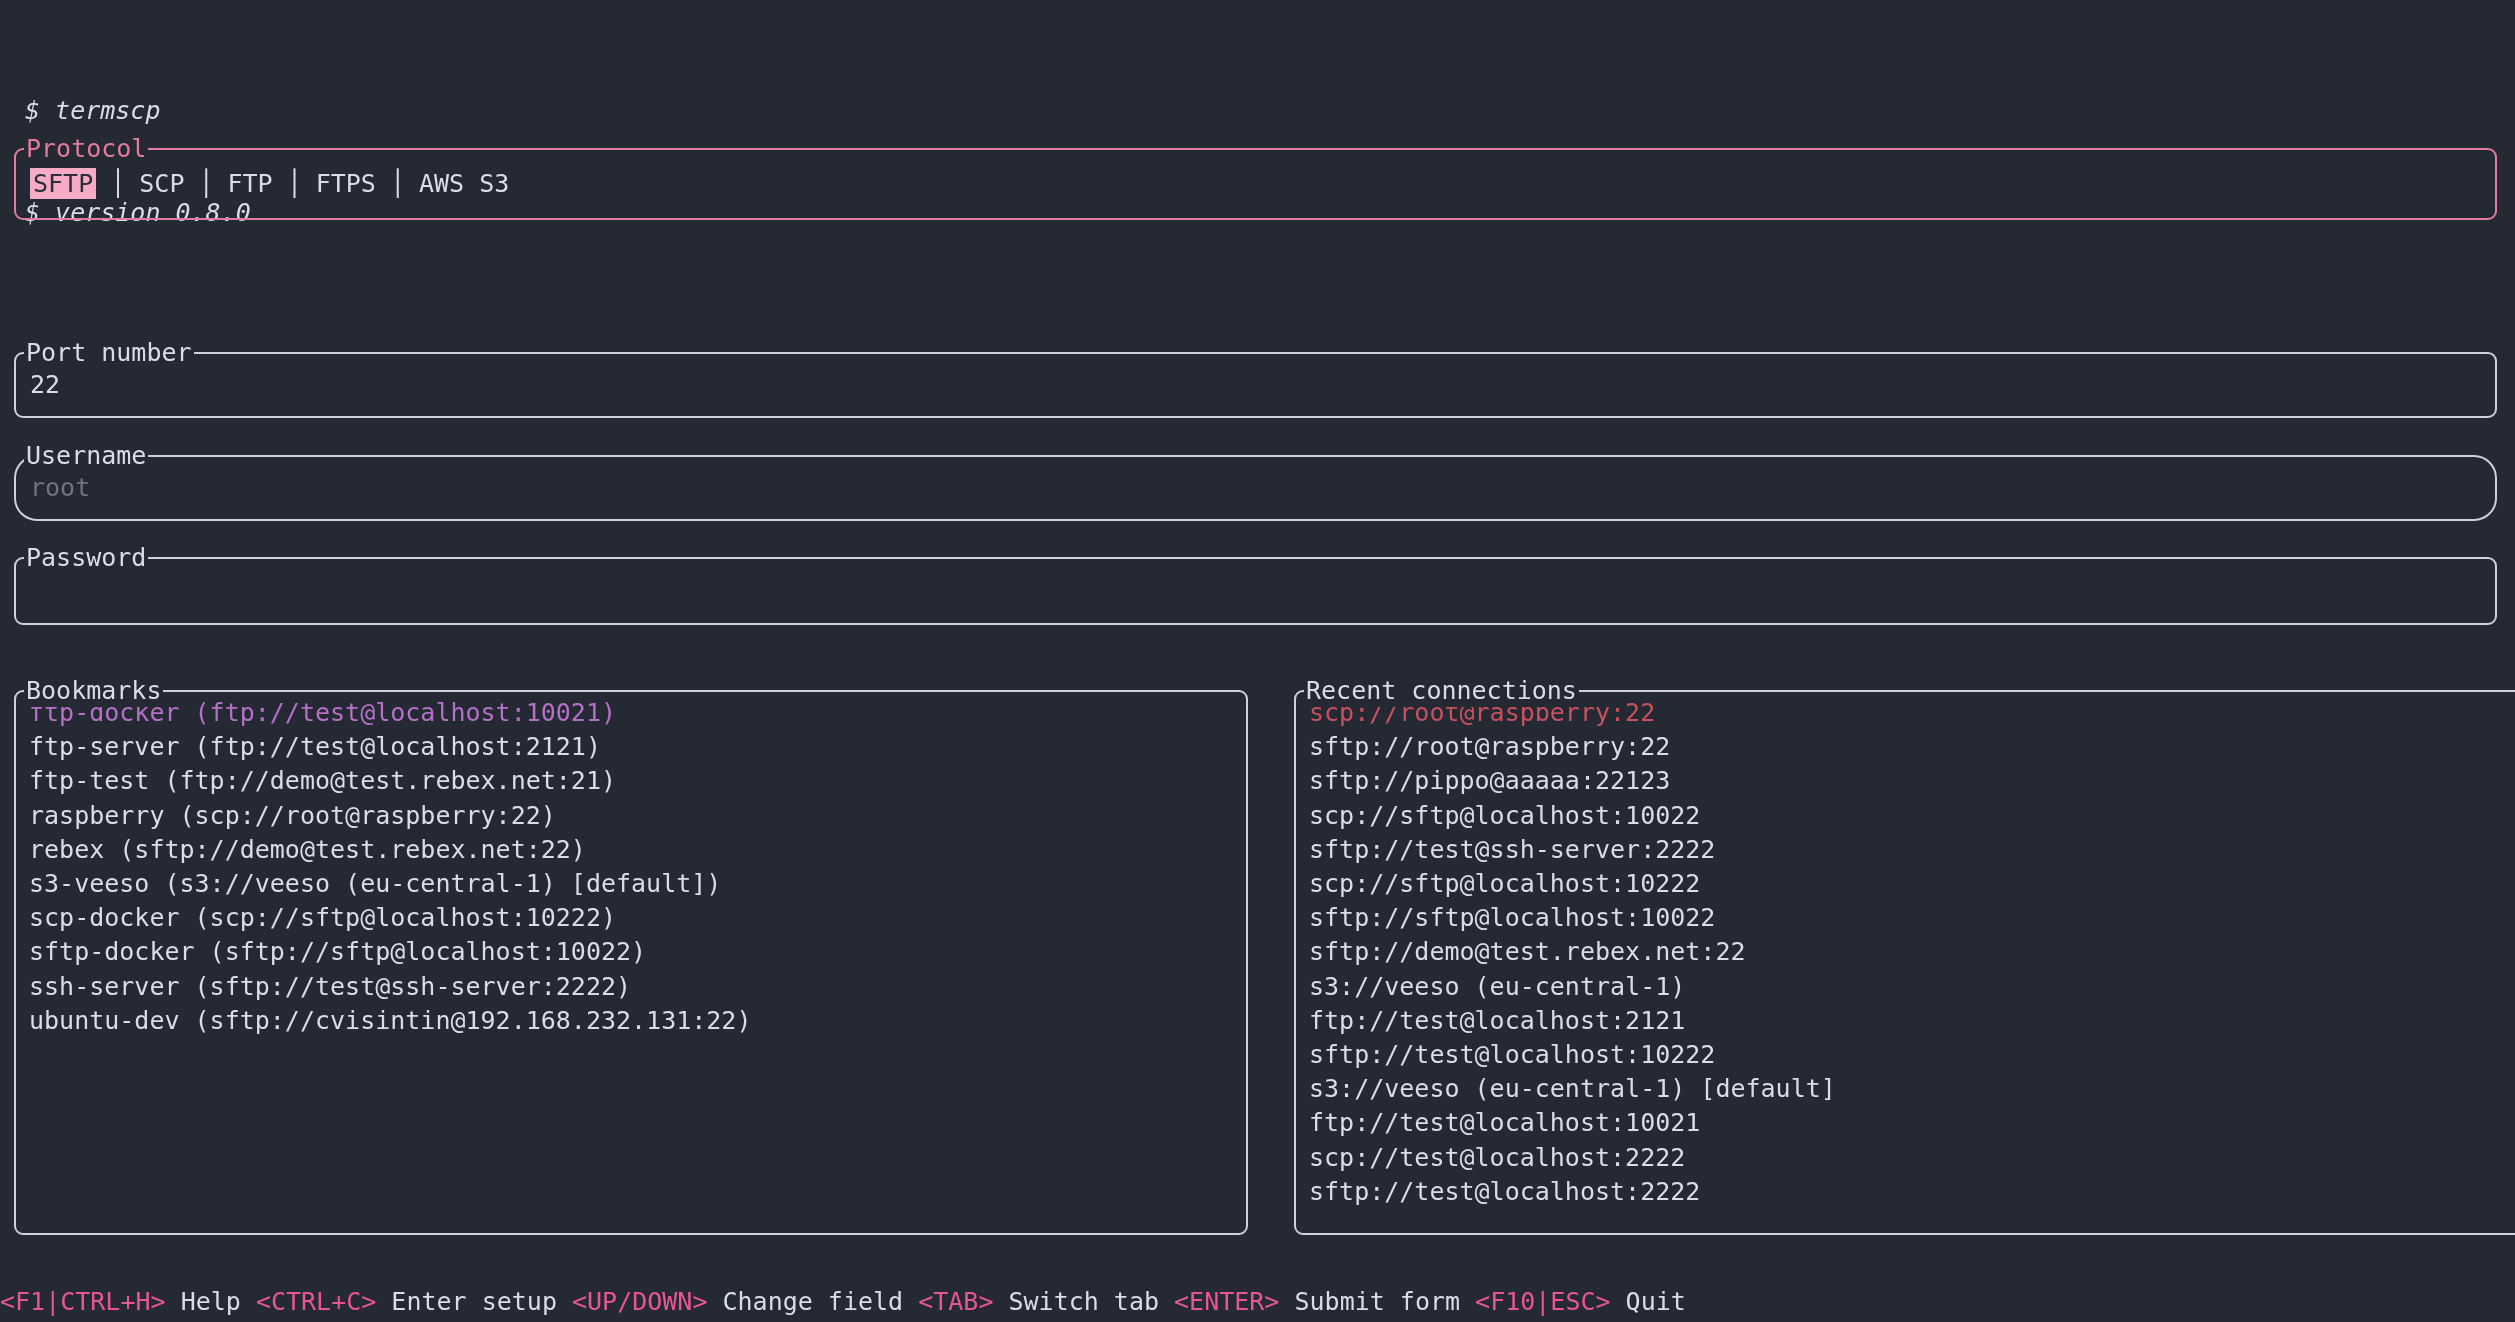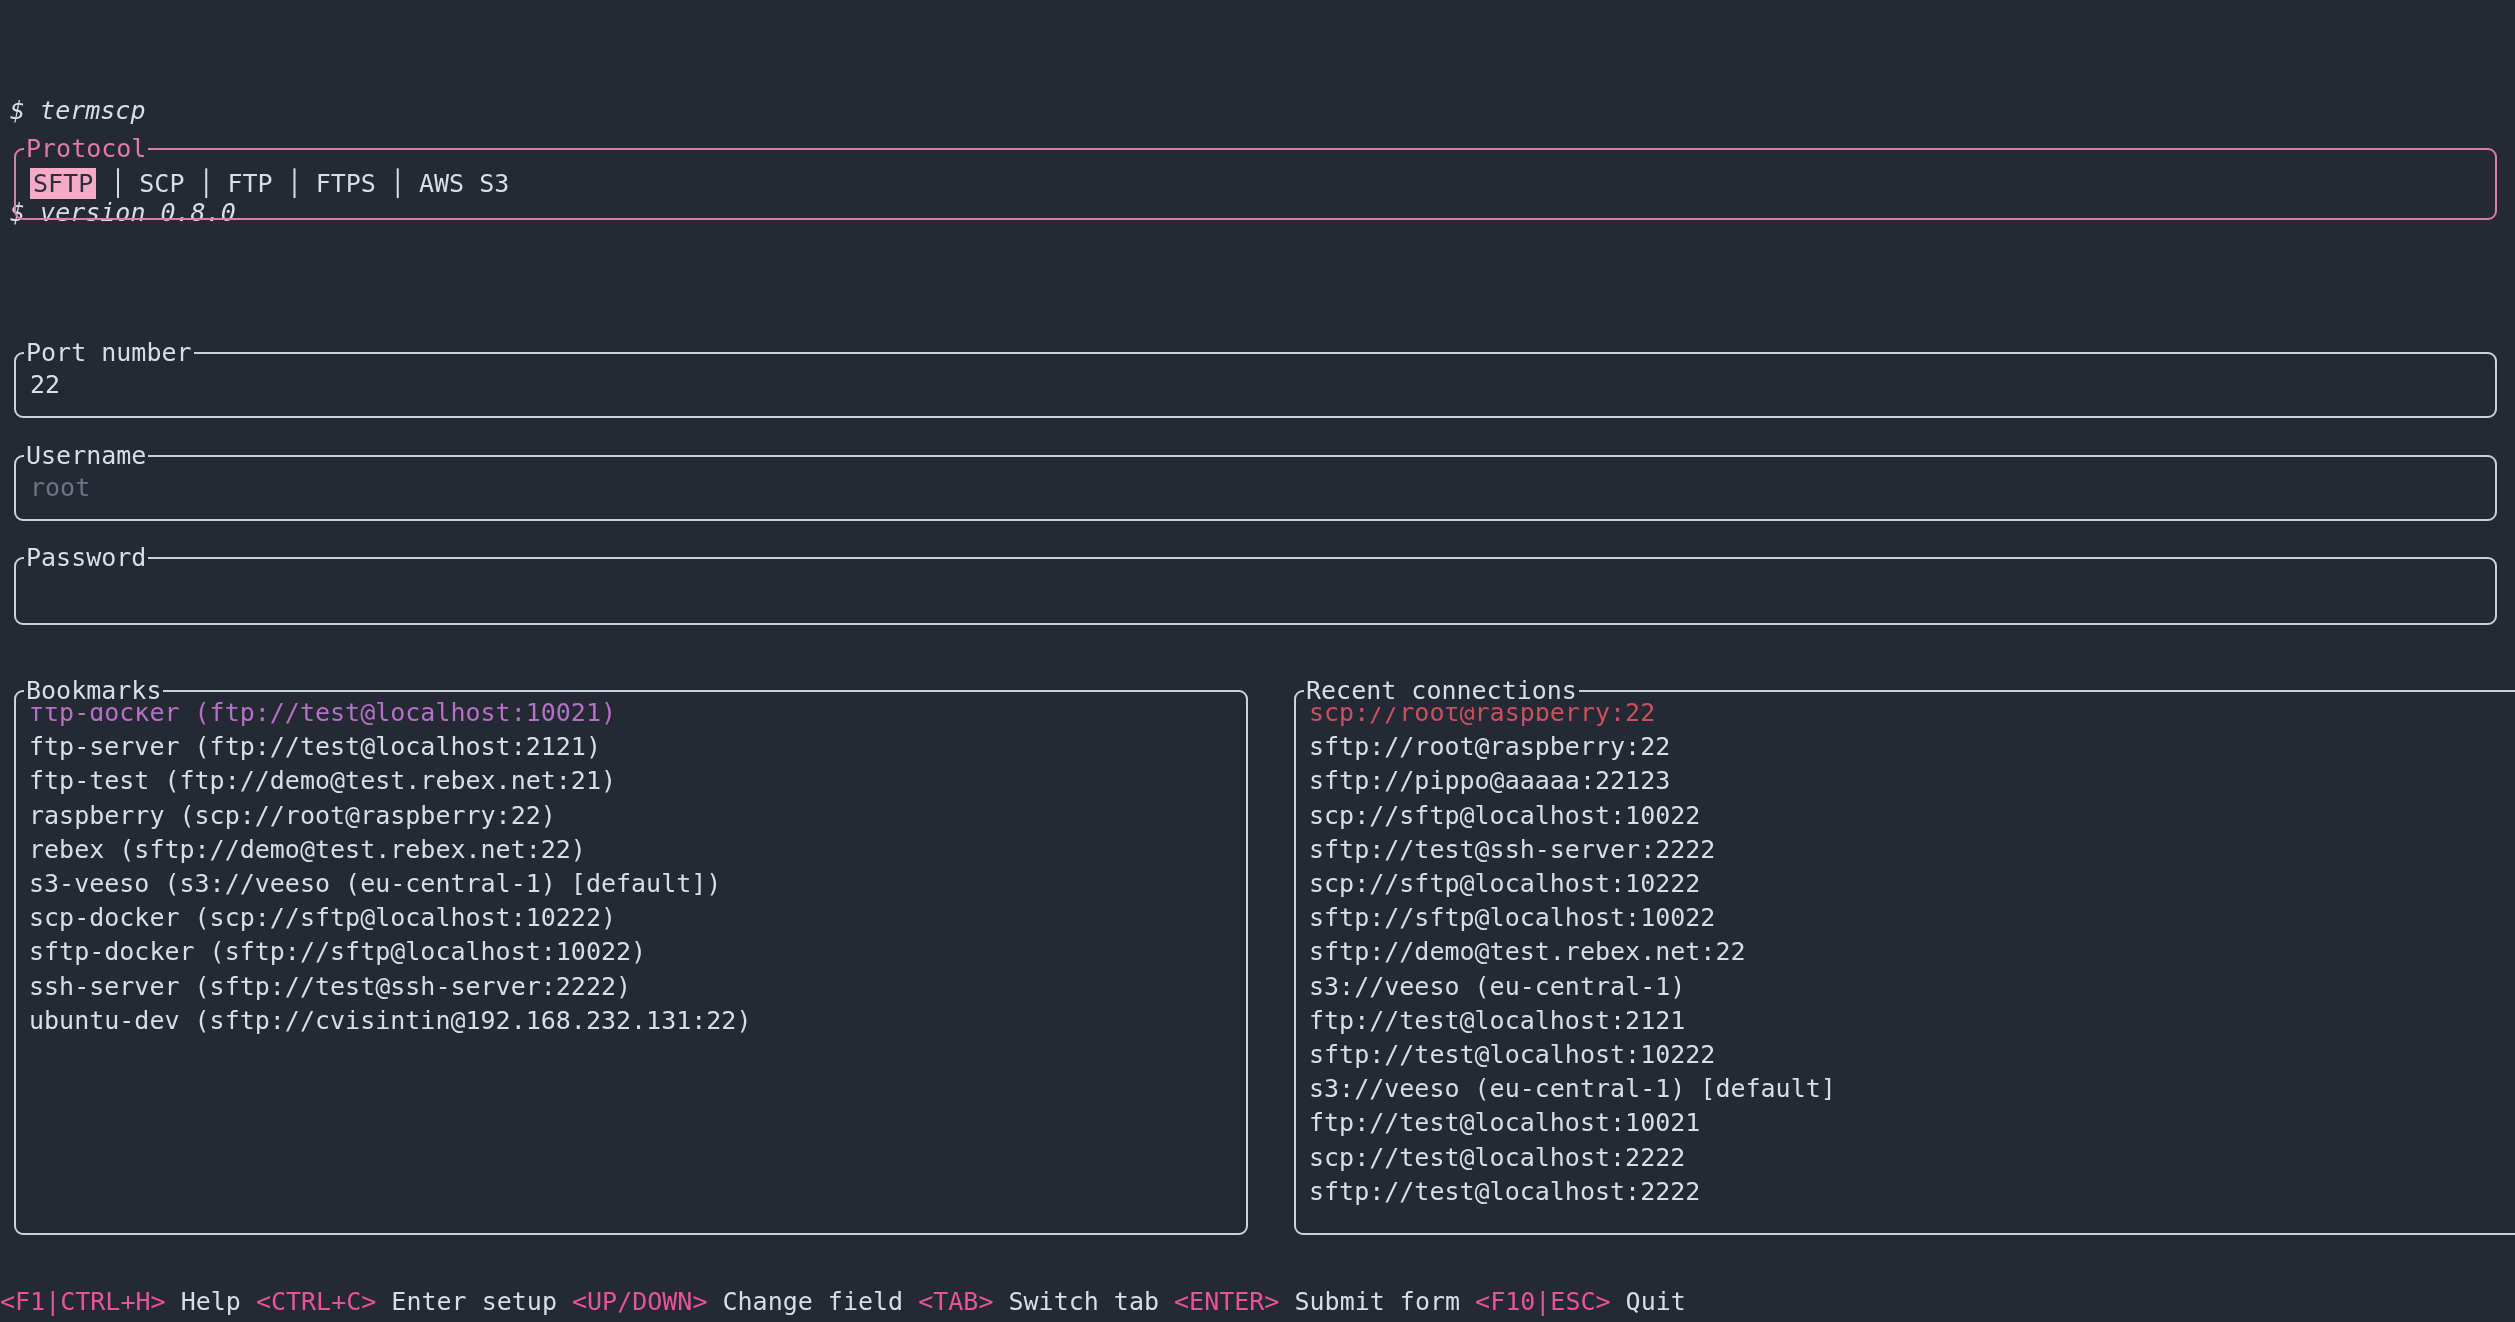--- a/index.html
+++ b/index.html
@@ -10,21 +10,21 @@
     height: 1322px;
     background: var(--background, #242933);
     color: var(--foreground, #d8dee9);
     font-family: "DejaVu Sans Mono", "Liberation Mono", monospace;
     font-size: 25px;
     overflow: hidden;
   }
   .hdr {
     position: absolute;
     top: 26px;
-    left: 10px;
+    left: 25px;
     font-style: italic;
     line-height: 34px;
     white-space: pre;
   }
   .box {
     position: absolute;
     border: 2px solid var(--border, #ccd1da);
     border-radius: 9px;
   }
   .box .lbl {
@@ -68,21 +68,21 @@
     line-height: 32px;
     white-space: pre;
   }
   .help-key { color: var(--help_key, #e85597); }
   .help-action { color: var(--foreground, #d8dee9); }
 
   
   #protocol-box   { top: 148px; left: 14px;  width: 2483px; height: 72px; }
   #remote-host    { top: 252px; left: 14px;  width: 2483px; height: 66px; }
   #port-number    { top: 352px; left: 14px;  width: 2483px; height: 66px; }
-  #username       { top: 455px; left: 14px;  width: 2483px; height: 66px; }
+  #username       { top: 455px; left: 14px;  width: 2483px; height: 66px; border-radius: 23px; }
   #password       { top: 557px; left: 14px;  width: 2483px; height: 68px; }
   #bookmarks      { top: 690px; left: 14px;  width: 1234px; height: 545px; }
   #recent         { top: 690px; left: 1264px; width: 1233px; height: 545px; margin-left: 30px; }
 </style>
 </head>
 <body>
 
 <div class="screen">
 
   <div class="hdr">

